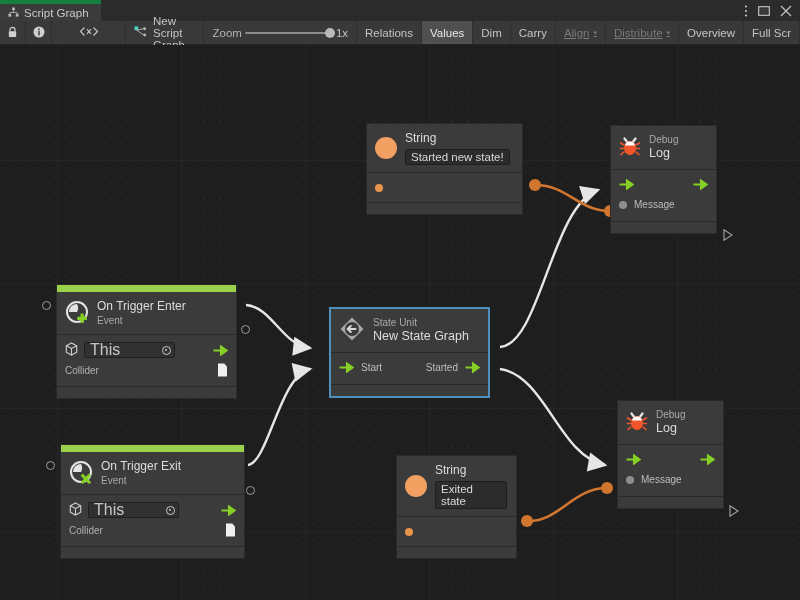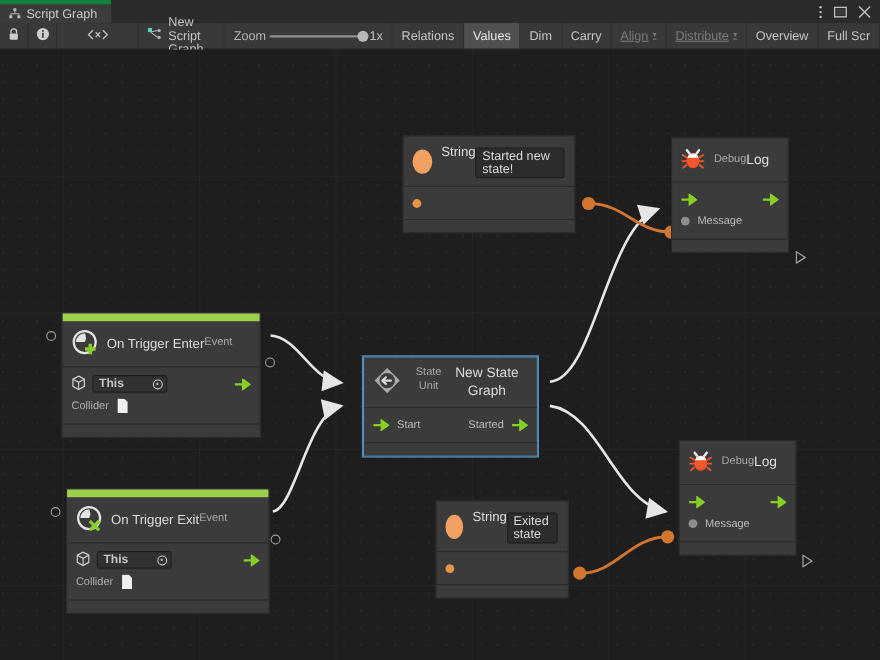--- a/index.html
+++ b/index.html
@@ -80,37 +80,37 @@
   .edges { position: absolute; left: 0; top: 0; width: 800px; height: 555px; }
 
   
   .node {
     position: absolute; background: #3b3b3b; border: 1px solid #2a2a2a;
     color: #d0d0d0; font-size: 11.5px;
   }
   .node.selected { border: 1px solid #4f8fc0; box-shadow: 0 0 0 1px #4f8fc0; }
   .node-accent { height: 7px; background: #9ad14b; }
   .node-head { display: flex; align-items: center; gap: 8px; padding: 7px 9px 7px 8px; }
-  .node-head-txt { display: flex; flex-direction: row; justify-content: center; }
+  .node-head-txt { display: flex; flex-direction: column; justify-content: center; }
   .n-title { font-size: 12px; color: #dcdcdc; line-height: 1.25; }
   .n-title.big { font-size: 12.5px; }
   .n-sub { font-size: 10px; color: #a9a9a9; line-height: 1.3; }
   .node-body { border-top: 1px solid #2a2a2a; padding: 5px 8px 6px 8px; }
   .node-foot { border-top: 1px solid #2a2a2a; height: 12px; background: #3b3b3b; }
 
   .row { display: flex; align-items: center; min-height: 20px; }
   .row.space { justify-content: space-between; }
-  .row.right { justify-content: flex-start; }
+  .row.right { justify-content: space-between; }
   .port-label { color: #bdbdbd; font-size: 10px; }
   .port-label.dim { color: #b0b0b0; }
 
   .objfield {
     display: flex; align-items: center; justify-content: space-between;
     background: #313131; border: 1px solid #1f1f1f; border-radius: 2px;
-    height: 16px; width: 68px; padding: 0 3px 0 5px; color: #c6c6c6; font-size: 11px; font-weight: bold;
+    height: 16px; width: 91px; padding: 0 3px 0 5px; color: #c6c6c6; font-size: 16px;
   }
   .objfield .dot-tgt {
     width: 9px; height: 9px; border-radius: 50%; border: 1.6px solid #c9c9c9;
     display: inline-block; position: relative;
   }
   .objfield .dot-tgt::after {
     content: ""; position: absolute; left: 2px; top: 2px;
     width: 2.4px; height: 2.4px; border-radius: 50%; background: #c9c9c9;
   }
   .txtfield {
@@ -386,21 +386,21 @@
           <span class="doc-ico">
             <svg viewBox="0 0 11 14" width="11" height="14">
                 <path d="M1 0.6 H7.2 L10 3.4 V13.4 H1 Z" fill="#f0f0f0"></path>
               </svg>
           </span>
         </div>
       </div>
       <div class="node-foot"></div>
     </div>
 
-    <div class="node selected" style="left:330px; top:279px; width:159px;text-align:center;">
+    <div class="node selected" style="left:330px; top:263px; width:159px;">
       <div class="node-head">
         <span>
           <svg viewBox="0 0 26 26" width="26" height="26">
             <path d="M13 1.5 L24.5 13 L13 24.5 L1.5 13 Z" fill="#a8a8a8"></path>
             <circle cx="13" cy="13" r="7" fill="#3b3b3b"></circle>
             <path d="M16.5 13 H9.5 M11.8 10 L8.6 13 L11.8 16" stroke="#d8d8d8" stroke-width="2" fill="none" stroke-linecap="round" stroke-linejoin="round"></path>
           </svg>
         </span>
         <span class="node-head-txt">
           <span class="n-sub">State Unit</span>

